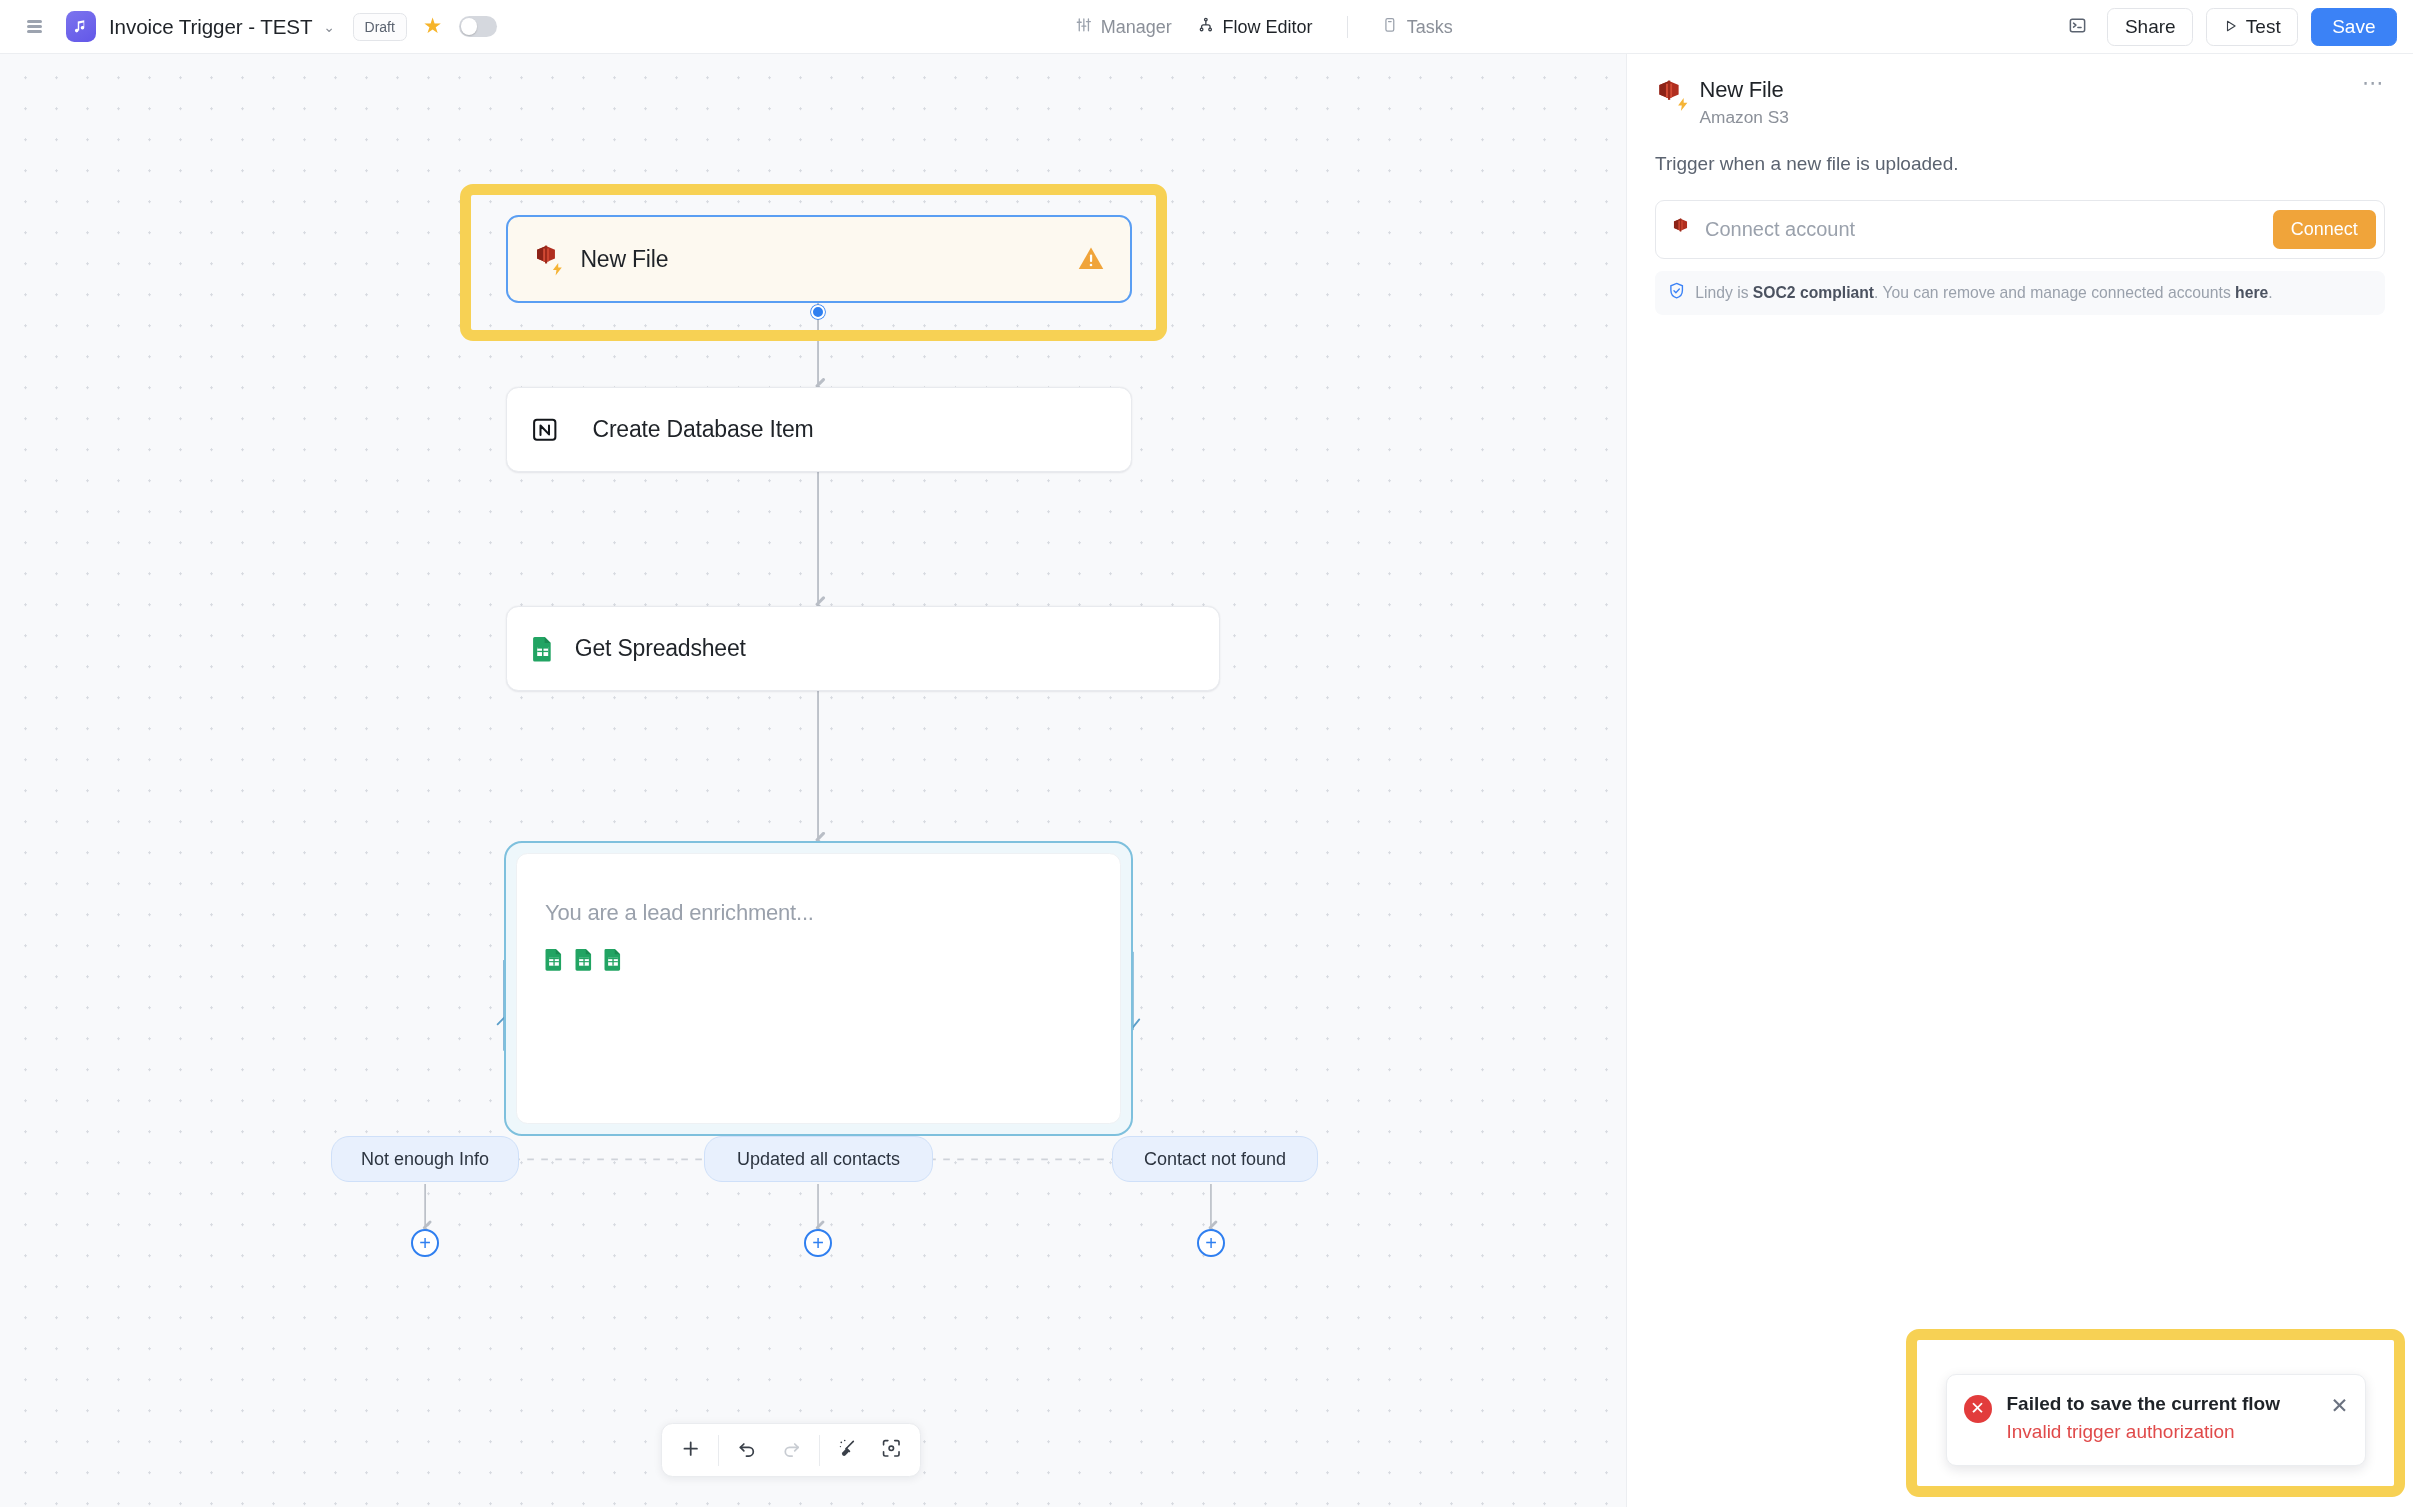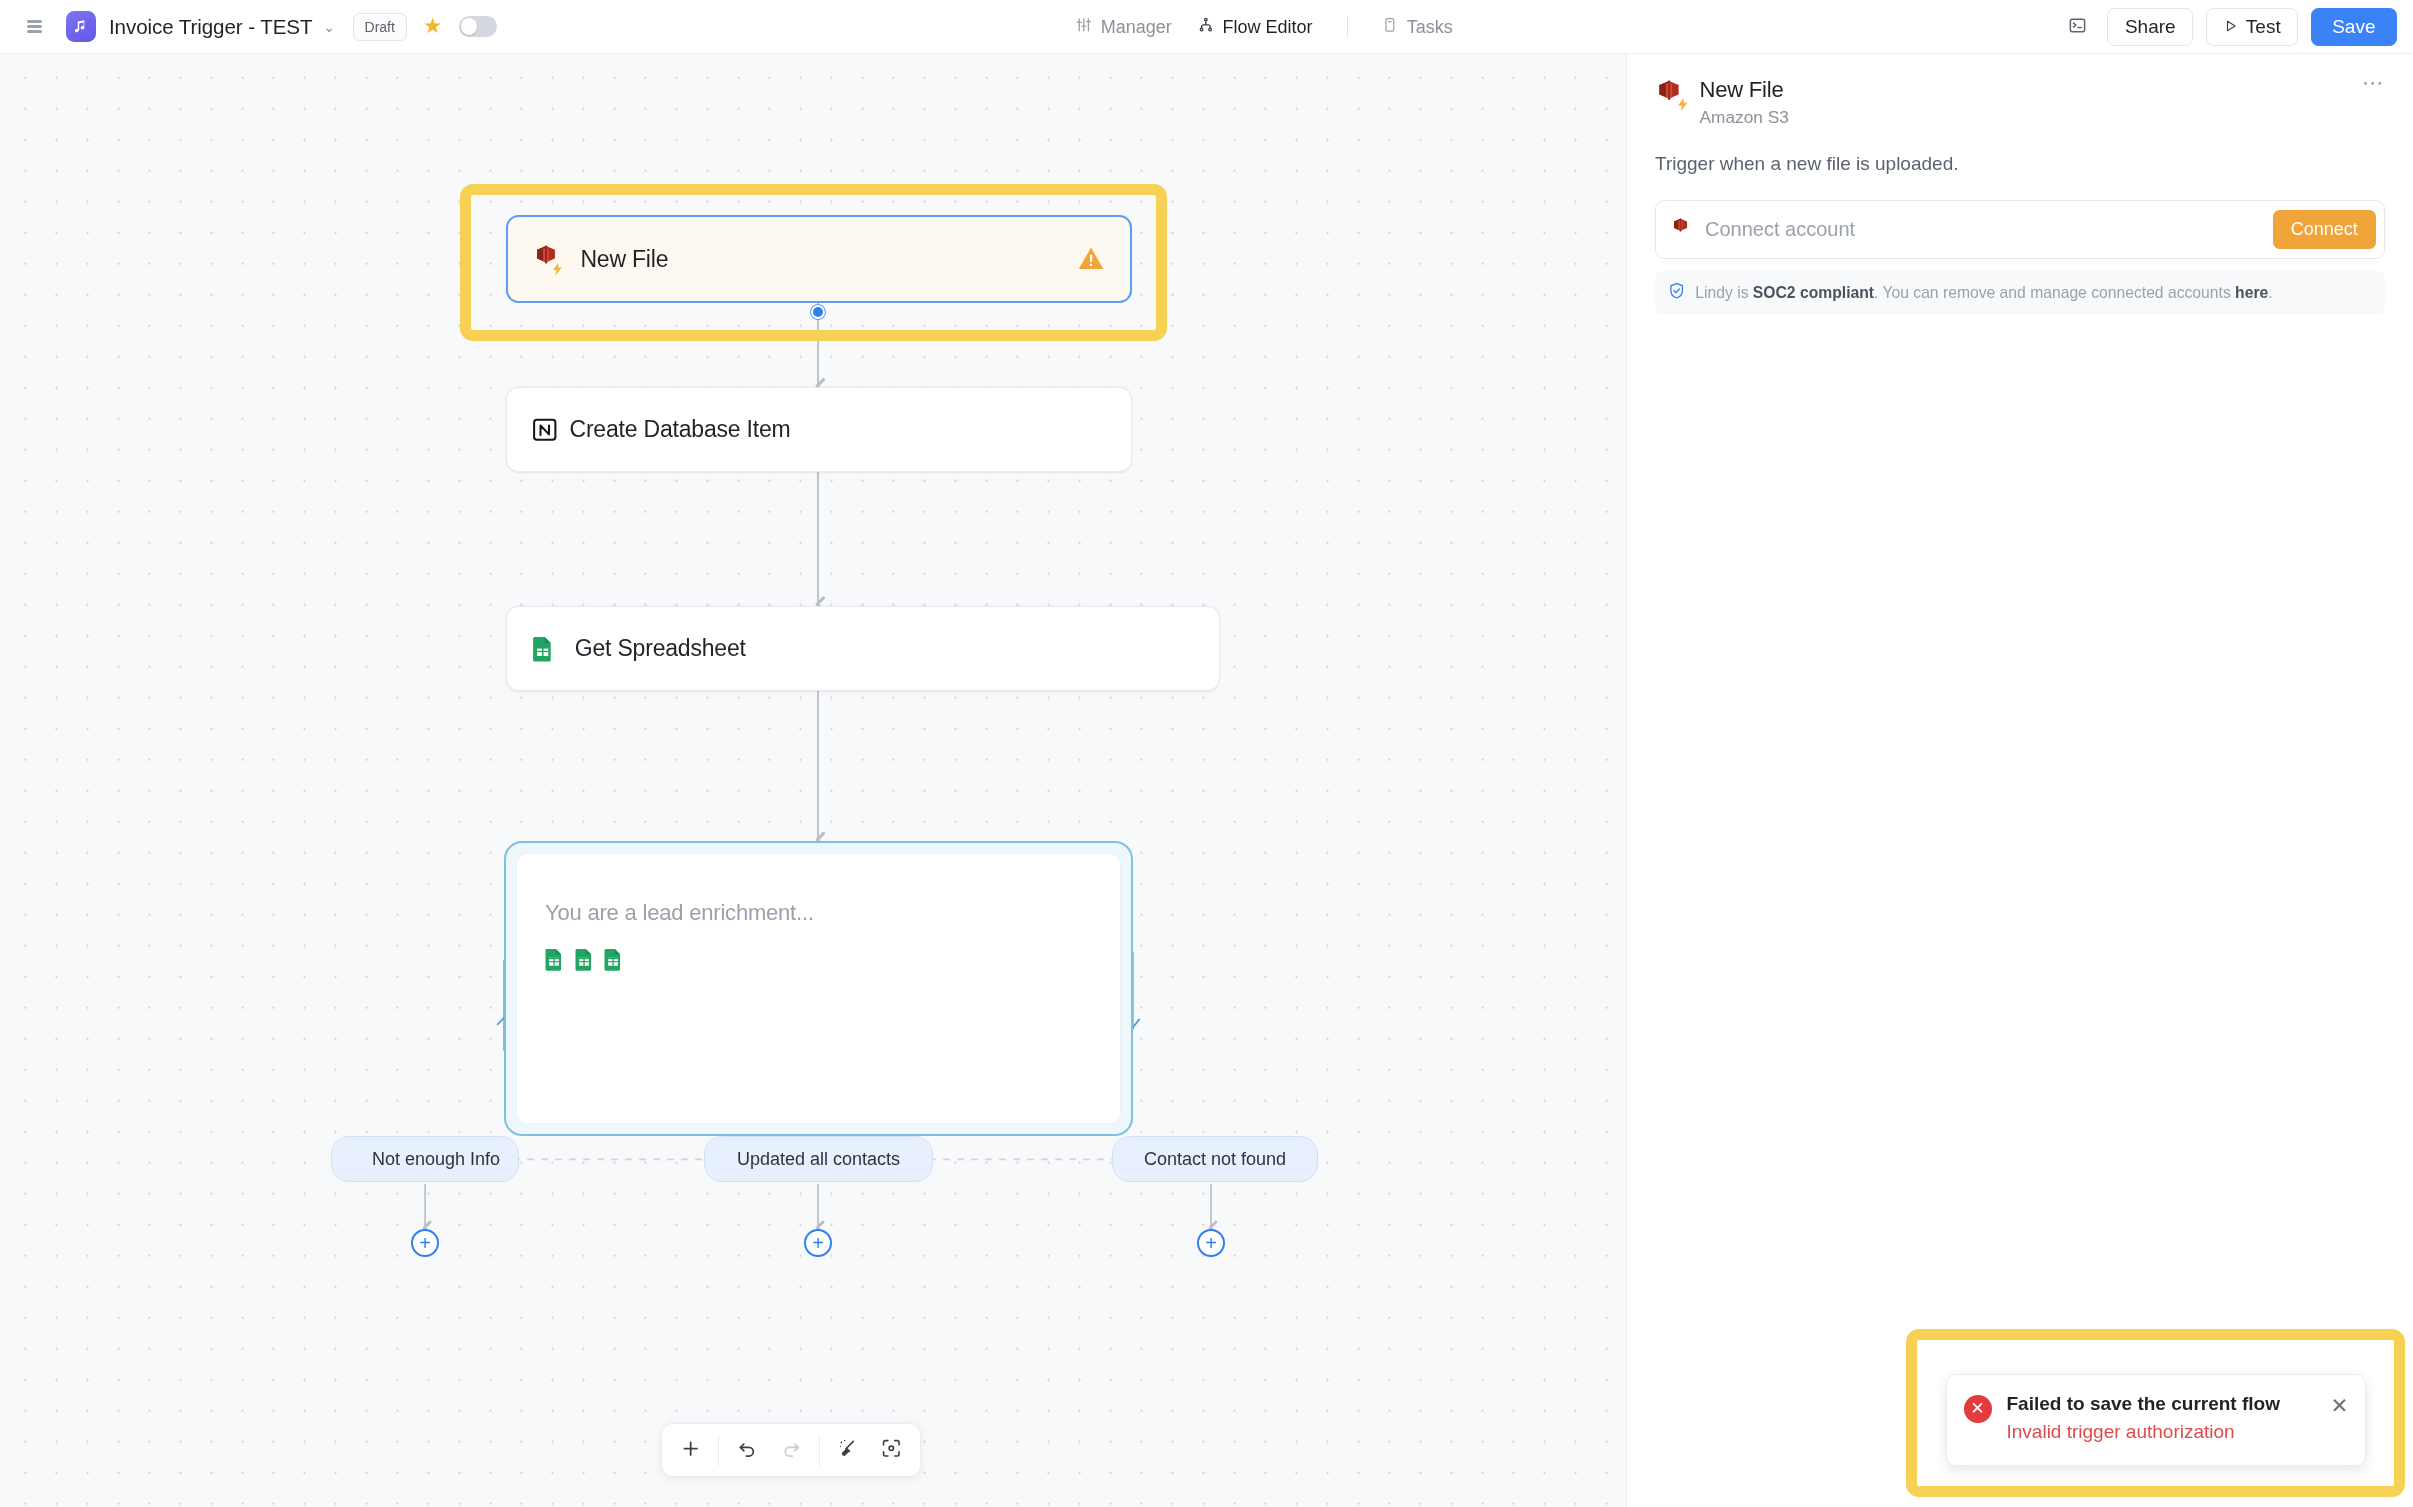--- a/index.html
+++ b/index.html
@@ -431,21 +431,21 @@
   </div>
   <div class="conn-dot" style="left:811px; top:251px;"></div>
 
   <div class="node" style="left:506px; top:333px; width:626px; height:85px; padding:0 25px;">
     <span class="node-icon">
       <svg width="25.5" height="25.5" viewBox="0 0 24 24">
         <rect x="2" y="2.5" width="20" height="19" rx="2.6" fill="#ffffff" stroke="#13161a" stroke-width="1.9"></rect>
         <path d="M8 17V8l8 8.4V8" fill="none" stroke="#13161a" stroke-width="1.9" stroke-linecap="round" stroke-linejoin="round"></path>
       </svg>
     </span>
-    <span class="node-title" style="margin-left:12px;text-align:right;">Create Database Item</span>
+    <span class="node-title" style="margin-left:35px;text-align:right;">Create Database Item</span>
   </div>
 
   <div class="node" style="left:506px; top:552px; width:714px; height:85px; padding:0 25px;">
     <span class="node-icon">
       <svg width="21.4" height="26" viewBox="0 0 20 26">
         <path d="M2 1h10l6 6v17a1.6 1.6 0 0 1-1.6 1.6H2A1.6 1.6 0 0 1 .4 24V2.6A1.6 1.6 0 0 1 2 1z" fill="#22a463"></path>
         <path d="M12 1l6 6h-6z" fill="#1a8b52"></path>
         <rect x="4.5" y="11" width="11" height="9" fill="#ffffff"></rect>
         <rect x="4.5" y="11" width="11" height="1.6" fill="#22a463"></rect>
         <rect x="9.3" y="11" width="1.5" height="9" fill="#22a463"></rect>
@@ -486,21 +486,21 @@
               <rect x="4.5" y="11" width="11" height="9" fill="#ffffff"></rect>
               <rect x="4.5" y="11" width="11" height="1.6" fill="#22a463"></rect>
               <rect x="9.3" y="11" width="1.5" height="9" fill="#22a463"></rect>
               <rect x="4.5" y="14.8" width="11" height="1.3" fill="#22a463"></rect>
             </svg>
         </span>
       </div>
     </div>
   </div>
 
-  <div class="pill" style="left:331px; top:1082px; width:188px;justify-content:flex-end;">
+  <div class="pill" style="left:331px; top:1082px; width:188px;">
     <span>Not enough Info</span>
   </div>
   <div class="pill" style="left:704px; top:1082px; width:229px;">
     <span>Updated all contacts</span>
   </div>
   <div class="pill" style="left:1112px; top:1082px; width:206px;">
     <span>Contact not found</span>
   </div>
 
   <div class="plus-circle" style="left:411px; top:1175px;">+</div>

